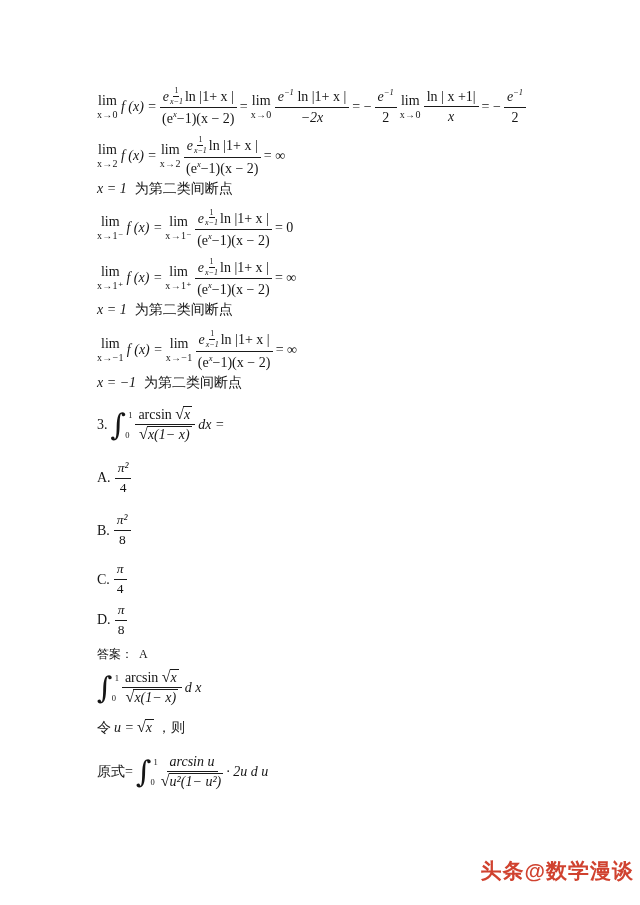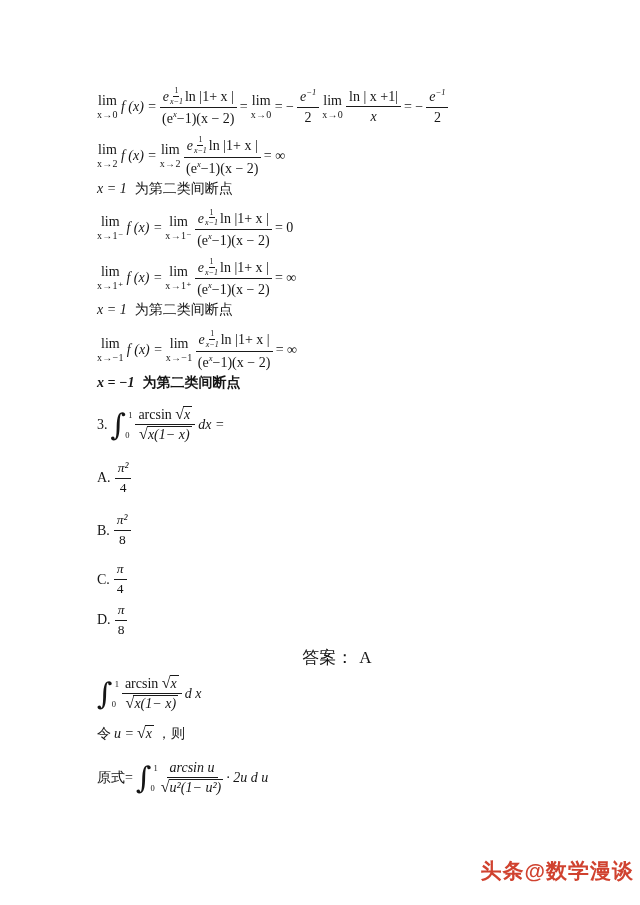--- a/index.html
+++ b/index.html
@@ -45,24 +45,24 @@
   
   .stmt { font-size:14px; margin-bottom:10px; display:flex; align-items:baseline; }
   .smath { font-style:italic; margin-right:8px; }
 
   
   .opt { display:flex; align-items:center; font-size:14px; margin-bottom:9px; }
   .olab { margin-right:4px; }
   .opt .frac { font-size:13.5px; }
   .opt .fn.gk { font-style:italic; }
 
-  .ansline { font-size:17px; margin-bottom:6px;text-align:center; }
+  .ansline { font-size:12px; margin-bottom:6px; }
   .ansline .sp { margin-left:6px; }
 
-  .gap-lg { margin-bottom:14px;font-weight:bold; }
+  .gap-lg { margin-bottom:14px; }
   .gap-xl { margin-bottom:16px; }
   .gap-sm { margin-bottom:3px; }
 
   .watermark {
     position:absolute; right:6px; bottom:20px;
     font-family:"Liberation Sans","DejaVu Sans",sans-serif;
     font-weight:bold; font-size:21px; letter-spacing:1px;
     color:#d0422f; text-shadow:1px 1px 0 rgba(255,255,255,.55);
   }
 </style>
@@ -83,20 +83,24 @@
               <span class="efn">1</span>
               <span class="efd it">x−1</span>
             </span><span>ln |1+ x |</span></span>
       <span class="fd"><span>(e</span><sup class="msup">x</sup><span>−1)(x − 2)</span></span>
     </span>
     <span>=</span>
     <span class="lim">
           <span class="lw">lim</span>
           <span class="ls">x→0</span>
         </span>
+    <span class="frac">
+      <span class="fn"><span class="it">e</span><sup class="msup">−1</sup> <span>ln |1+ x |</span></span>
+      <span class="fd it">−2x</span>
+    </span>
     <span>= −</span>
     <span class="frac">
       <span class="fn"><span class="it">e</span><sup class="msup">−1</sup></span>
       <span class="fd">2</span>
     </span>
     <span class="lim">
           <span class="lw">lim</span>
           <span class="ls">x→0</span>
         </span>
     <span class="frac">

